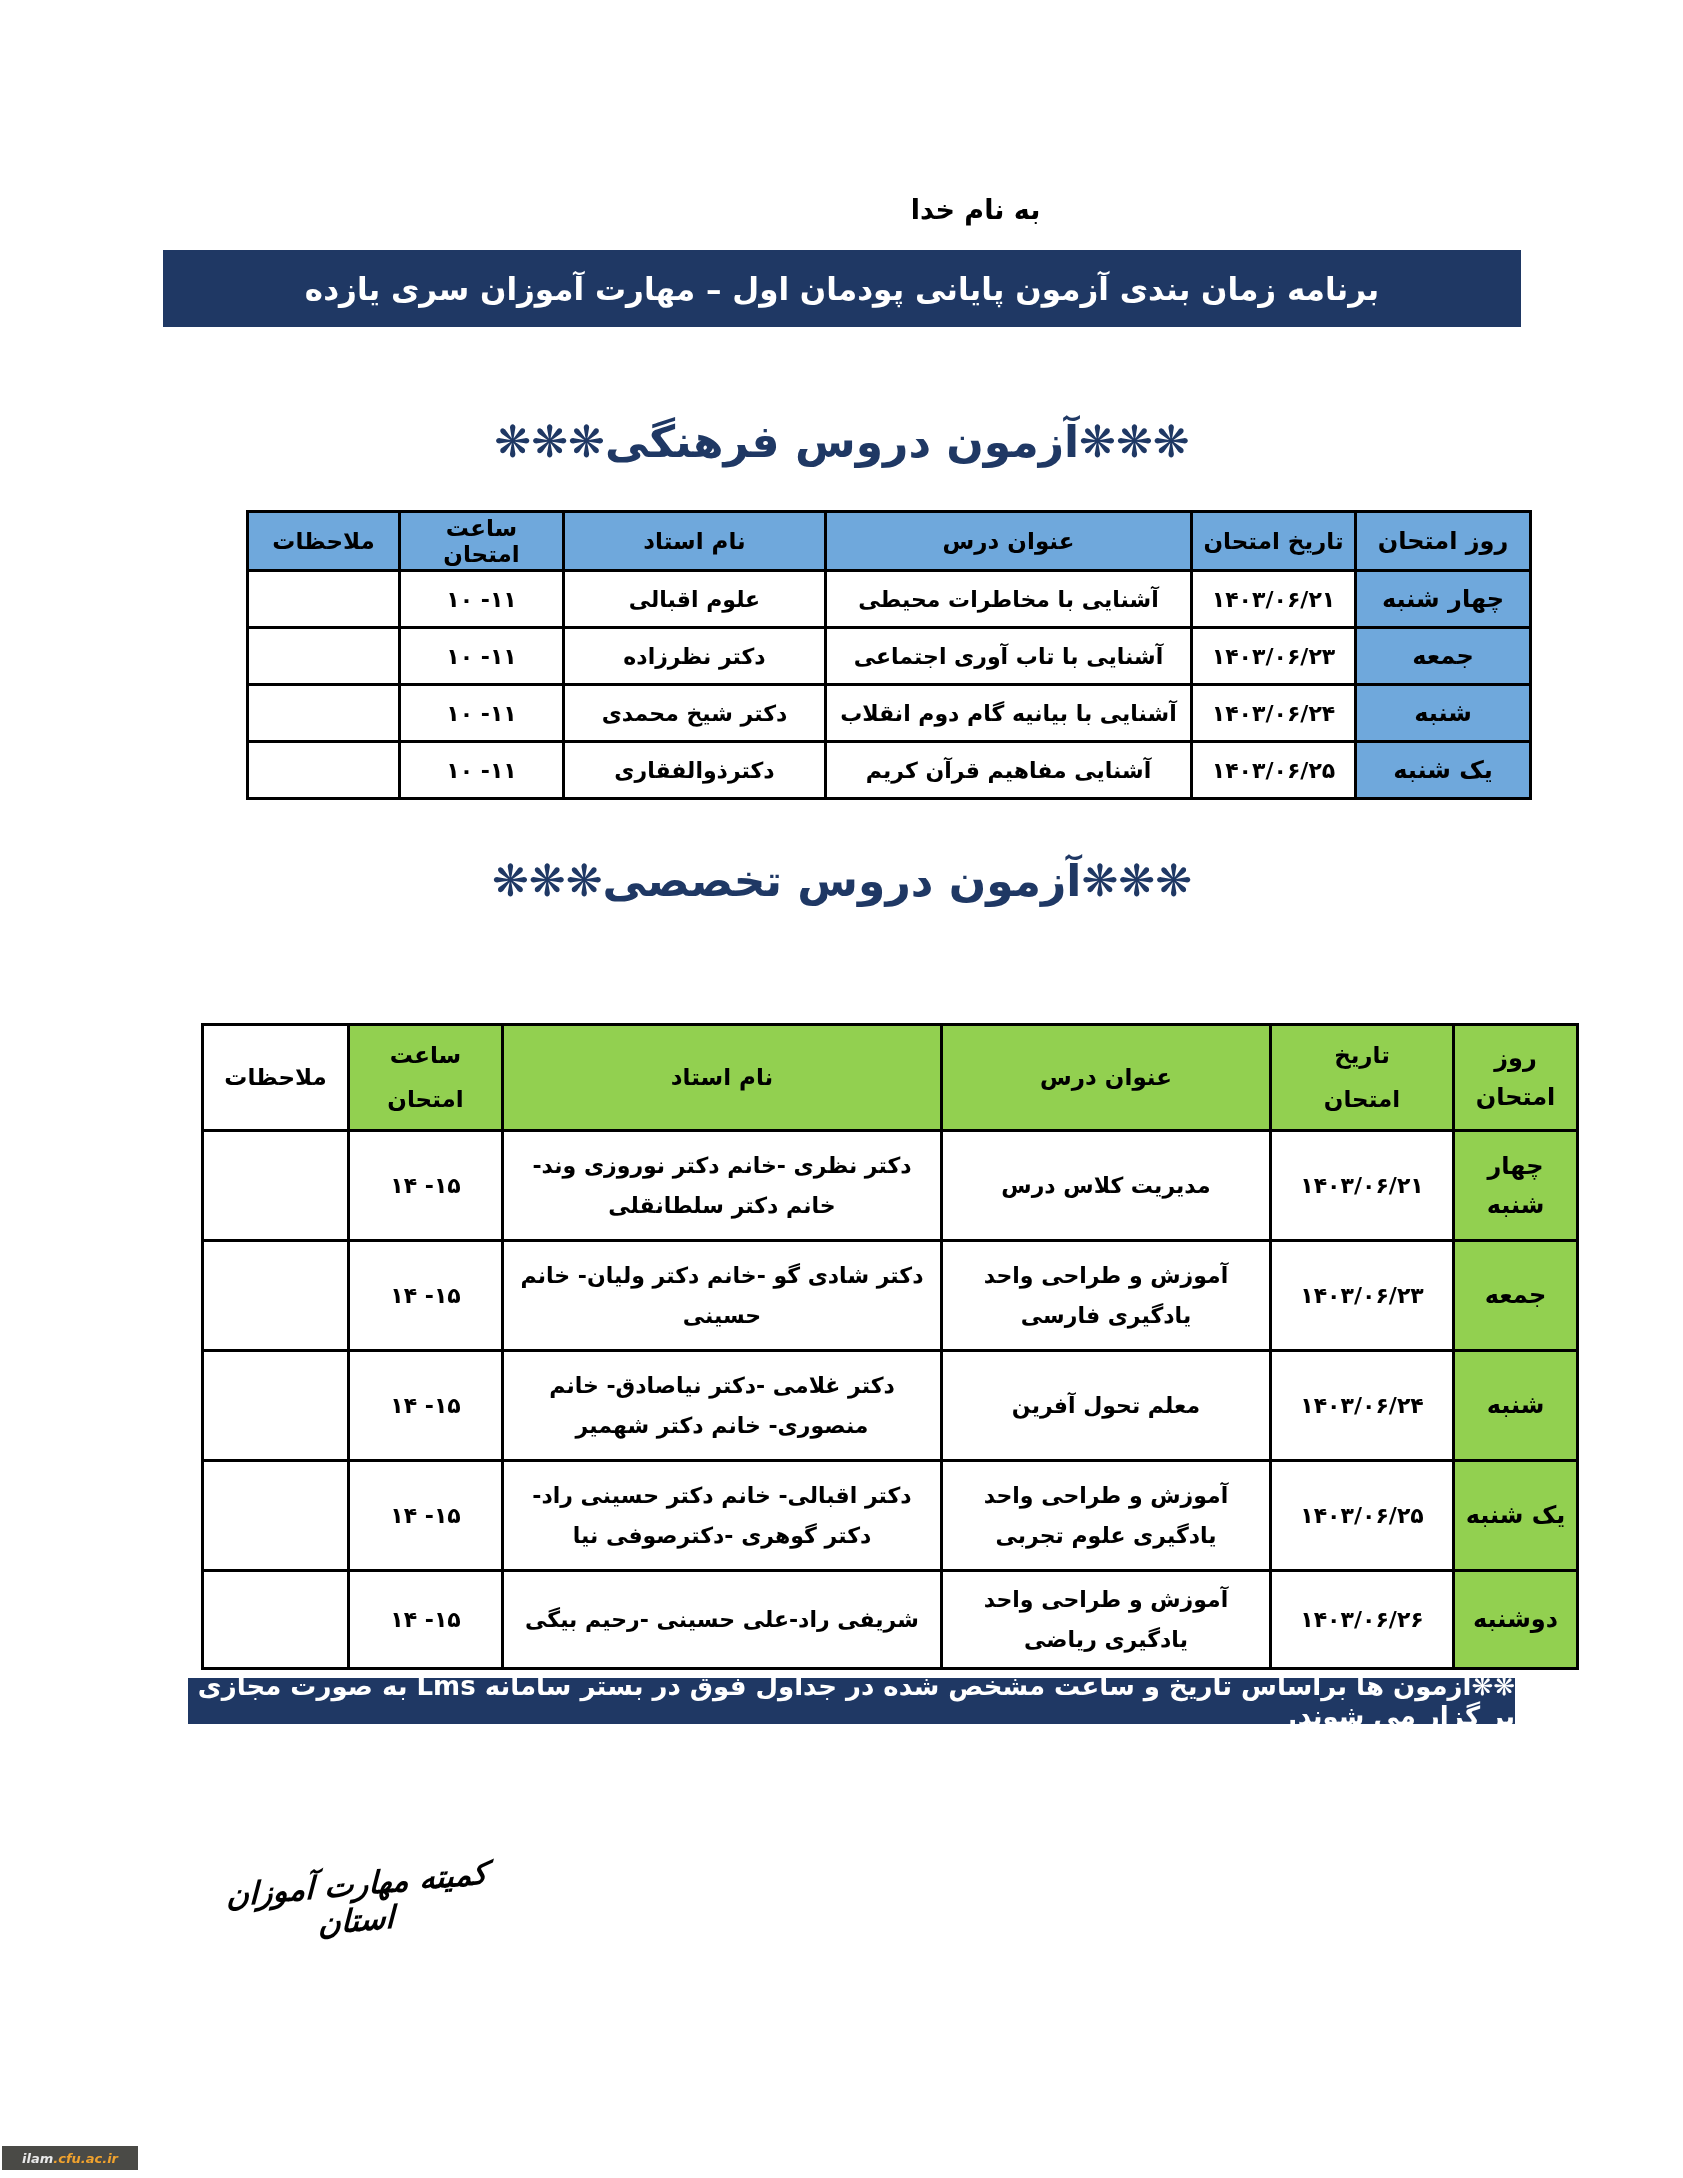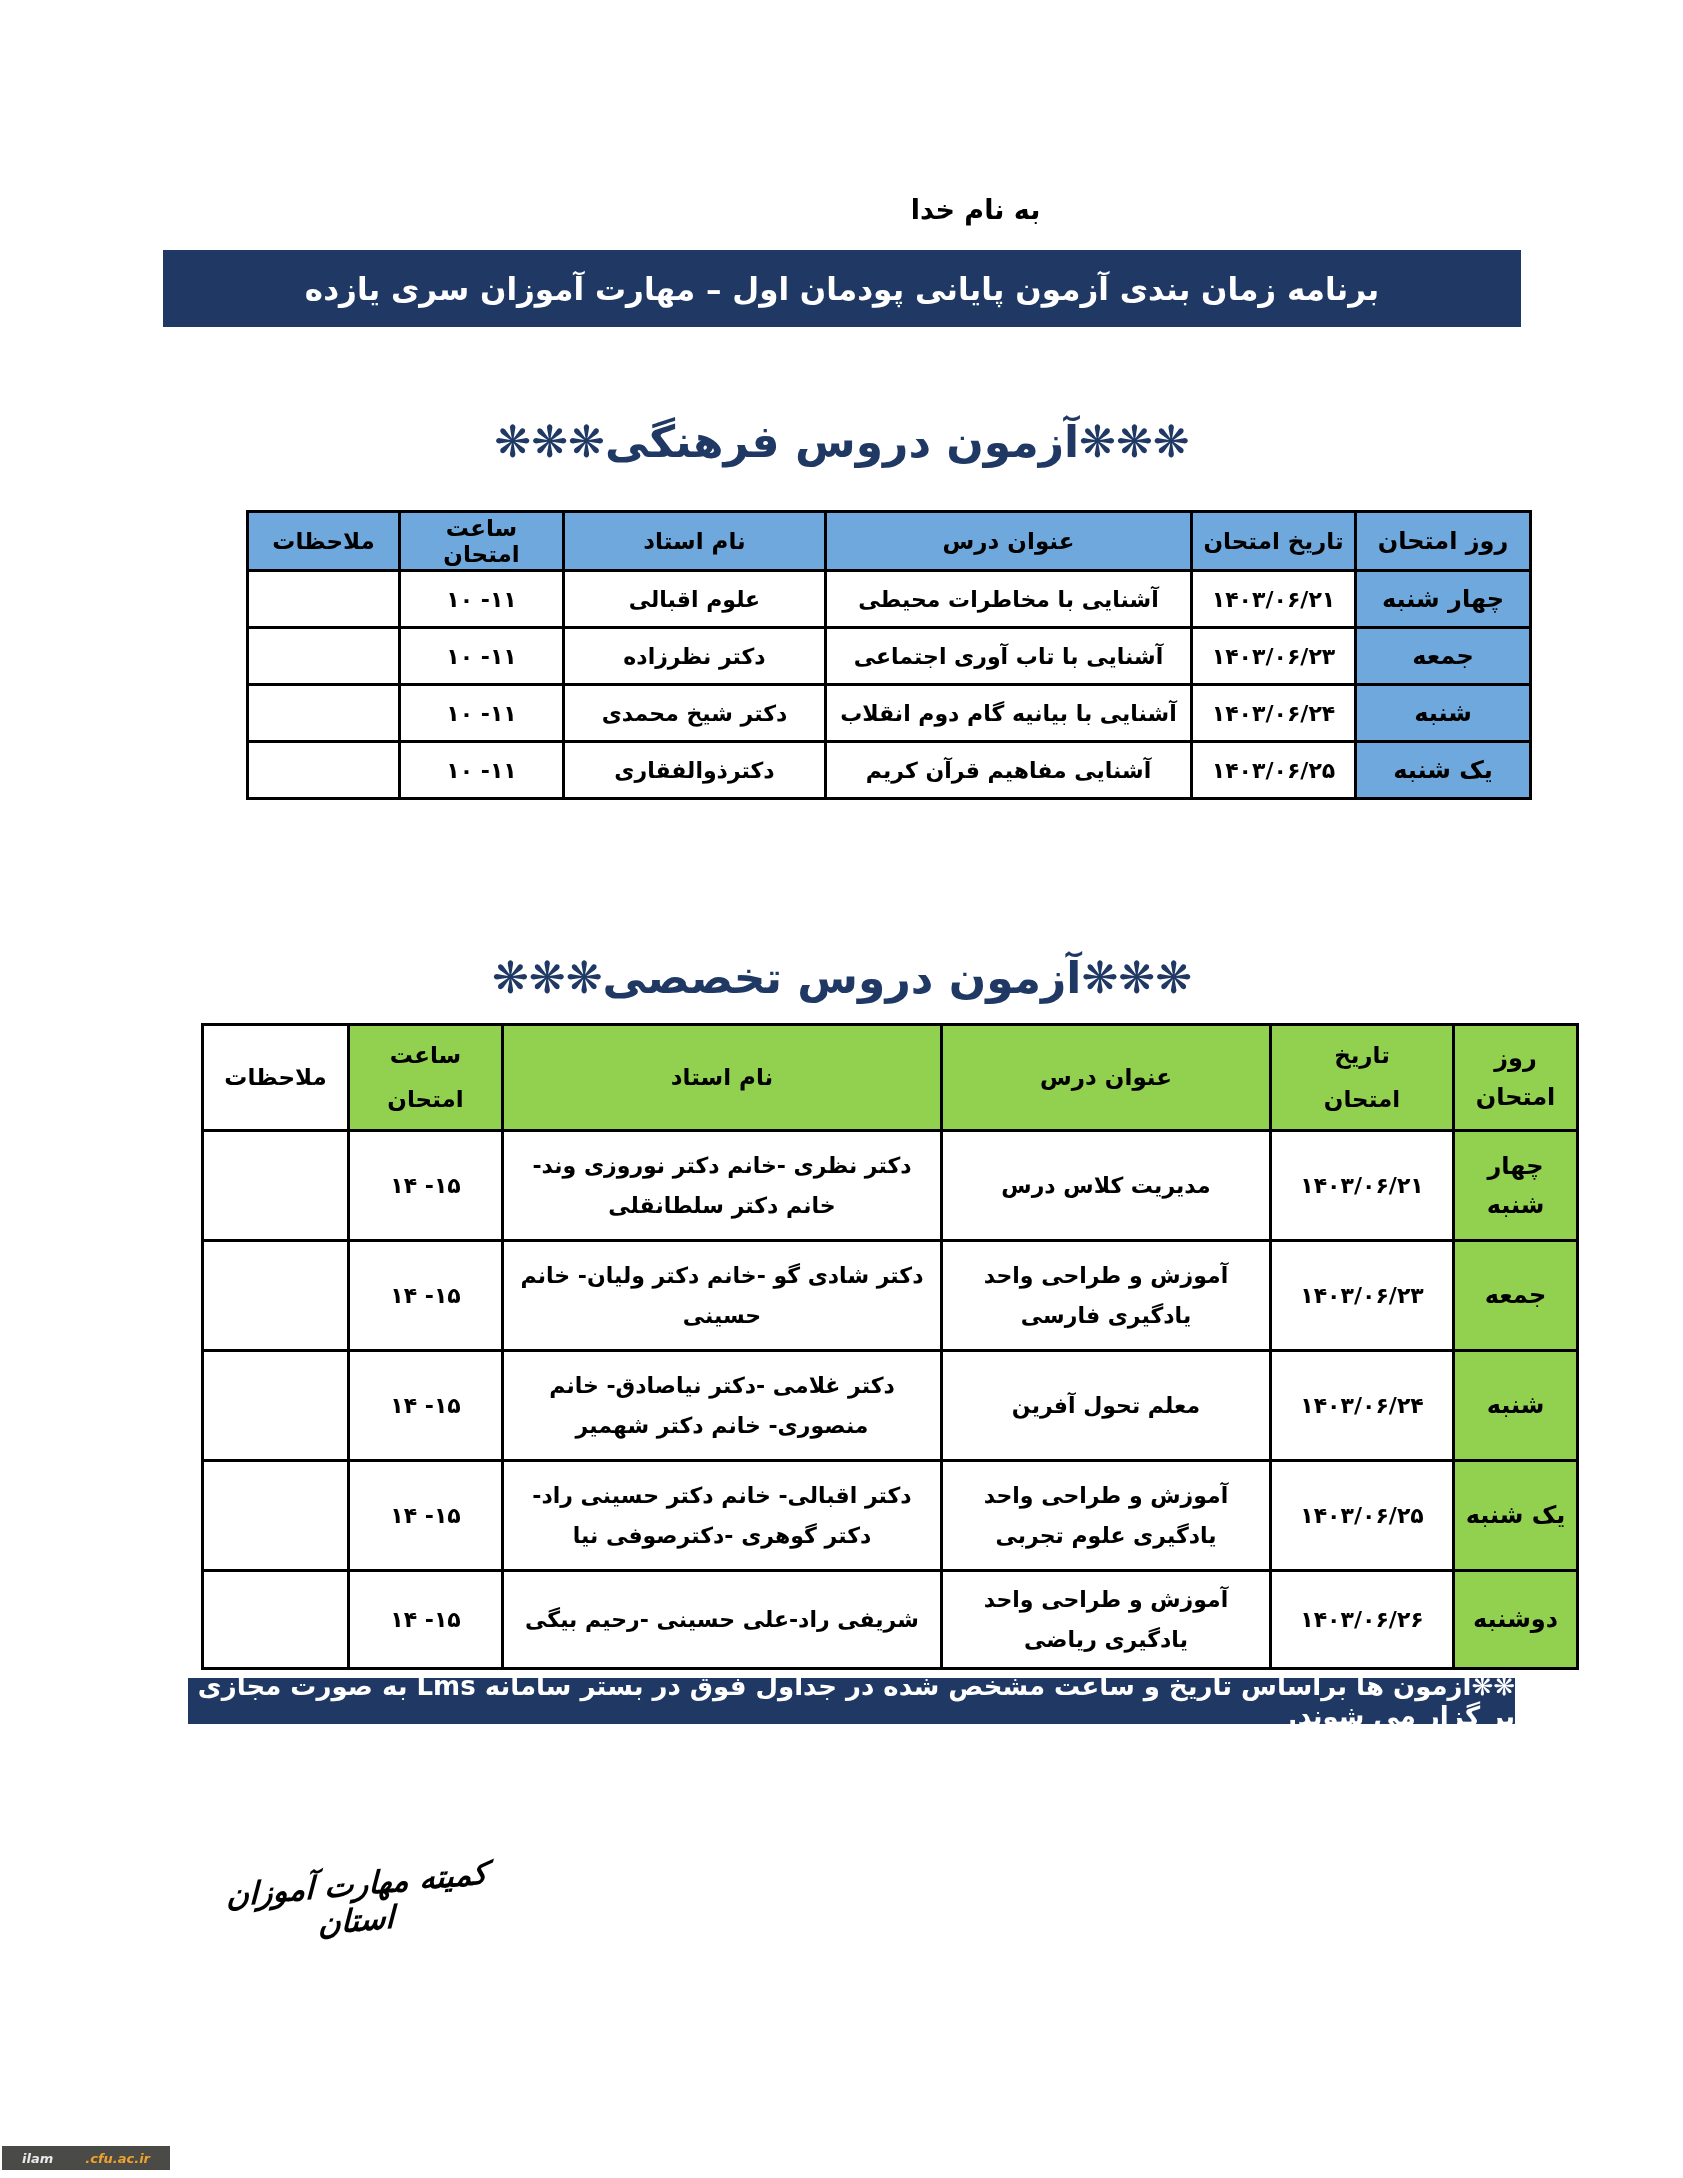--- a/index.html
+++ b/index.html
@@ -19,21 +19,21 @@
     background:var(--navy);color:#fff;font-weight:bold;font-size:31px;
     display:flex;align-items:center;justify-content:center;
   }
 
   
   .section-heading{
     left:163px;width:1358px;text-align:center;
     font-weight:bold;font-size:44px;color:var(--navy);
   }
   .heading-cultural{top:416px;}
-  .heading-specialized{top:952px;}
+  .heading-specialized{top:855px;}
 
   
   table{border-collapse:collapse;table-layout:fixed;direction:rtl;}
   th,td{
     border:3px solid #000;text-align:center;vertical-align:middle;
     font-weight:bold;padding:2px 6px;overflow:hidden;
   }
   th{white-space:pre-line;}
 
   .t1{top:510px;left:246px;width:1192px;}
@@ -72,21 +72,21 @@
     transform:rotate(-5deg) skewX(-6deg);
   }
 
   
   .watermark{
     top:2146px;left:2px;height:24px;background:#4a4a46;
     display:flex;align-items:center;padding:0 20px;direction:ltr;
     font-size:13px;font-weight:bold;font-style:italic;
   }
   .watermark .wm-prefix{color:#e9e9e9;}
-  .watermark .wm-suffix{color:#f0a22e;margin-left:32px;}
+  .watermark .wm-suffix{color:#f0a22e;}
 
   :root{--navy:#1f3864;--lightblue:#6fa8dc;--green:#92d050;}
 </style>
 </head>
 <body>
 
 <div class="abs bismillah">به نام خدا</div>
 
 <div class="abs banner">
   <span>برنامه زمان بندی آزمون پایانی پودمان اول – مهارت آموزان سری یازده</span>

